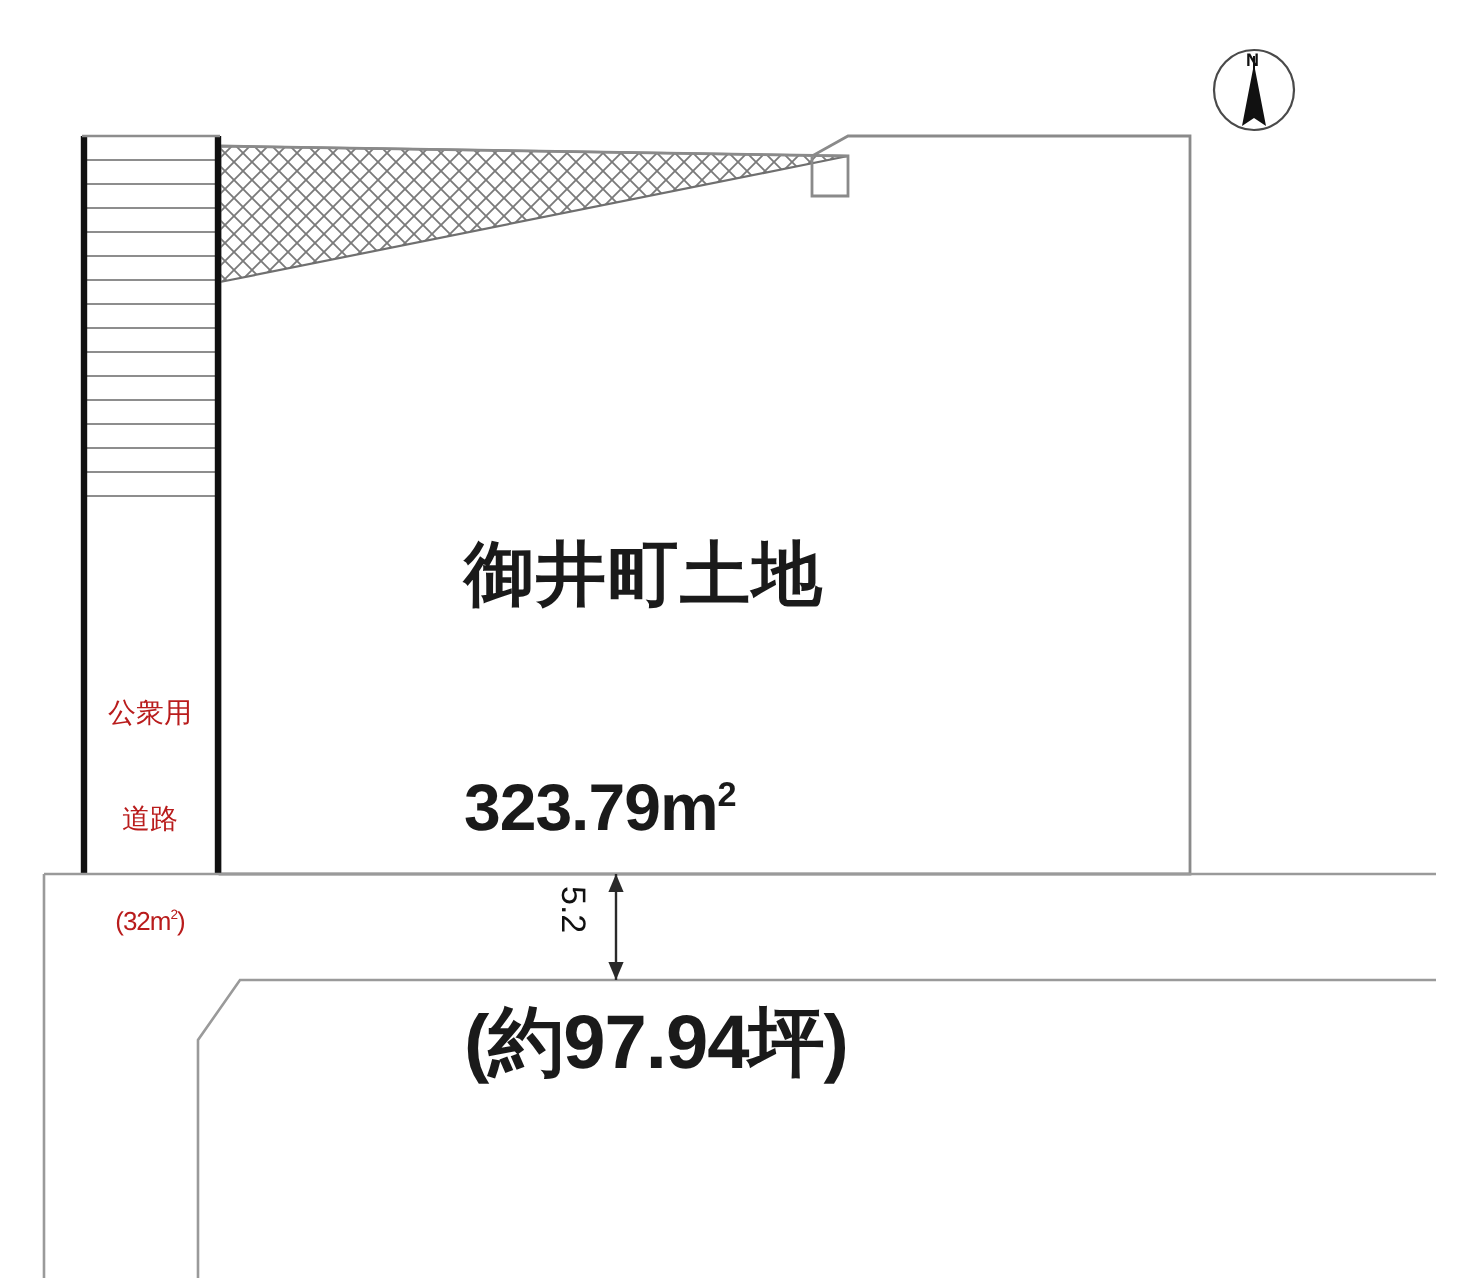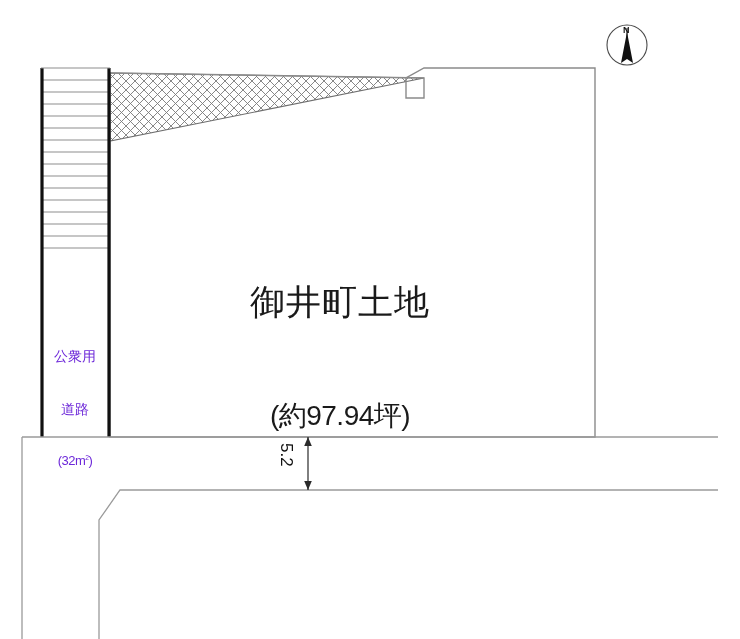--- a/index.html
+++ b/index.html
@@ -29,51 +29,51 @@
   
   .overlay-text {
     position: absolute;
     color: #1a1a1a;
     white-space: pre;
     line-height: 1.12;
     user-select: none;
   }
   #parcel-title-block {
     left: 232px;
-    top: 204px;
+    top: 190px;
     width: 216px;
-    text-align: center;
     font-size: 35px;
     letter-spacing: 0px;
+    font-weight: bold;
   }
   #parcel-title-block .line-name {
     font-size: 35px;
     letter-spacing: 1px;
   }
   #parcel-title-block .line-area {
     font-size: 33px;
     letter-spacing: -0.5px;
   }
   #parcel-title-block .line-tsubo {
-    font-size: 28px;
+    font-size: 38px;
     letter-spacing: -0.5px;
   }
   .sup-2 {
     font-size: 0.52em;
     vertical-align: super;
     line-height: 0;
   }
   #public-road-label {
     left: 44px;
     top: 313px;
     width: 62px;
     text-align: center;
     font-size: 14px;
     line-height: 1.25;
-    color: #6d28d9;
+    color: #b91c1c;
   }
   #public-road-label .lbl-small {
     font-size: 13px;
     letter-spacing: -0.5px;
   }
   #dimension-5-2 {
     position: absolute;
     left: 296px;
     top: 443px;
     font-size: 17px;
@@ -182,20 +182,21 @@
     <g>
       <circle cx="627" cy="45" r="20" fill="#ffffff" stroke="#4a4a4a" stroke-width="1.1"></circle>
       <polygon points="627,32 633,63 627,59 621,63" fill="#111111" stroke="none"></polygon>
       <line x1="627" y1="28" x2="627" y2="38" stroke="#111111" stroke-width="1"></line>
     </g>
 
   </svg>
 
   <div id="parcel-title-block" class="overlay-text">
     <div class="line-name">御井町土地</div>
+    <div class="line-area"><span>323.79</span><span>m</span><span class="sup-2">2</span></div>
     <div class="line-tsubo">(約97.94坪)</div>
   </div>
 
   <div id="public-road-label" class="overlay-text">
     <div>公衆用</div>
     <div>道路</div>
     <div class="lbl-small"><span>(32</span><span>m</span><span class="sup-2">2</span><span>)</span></div>
   </div>
 
   <div id="dimension-5-2" class="overlay-text">5.2</div>

